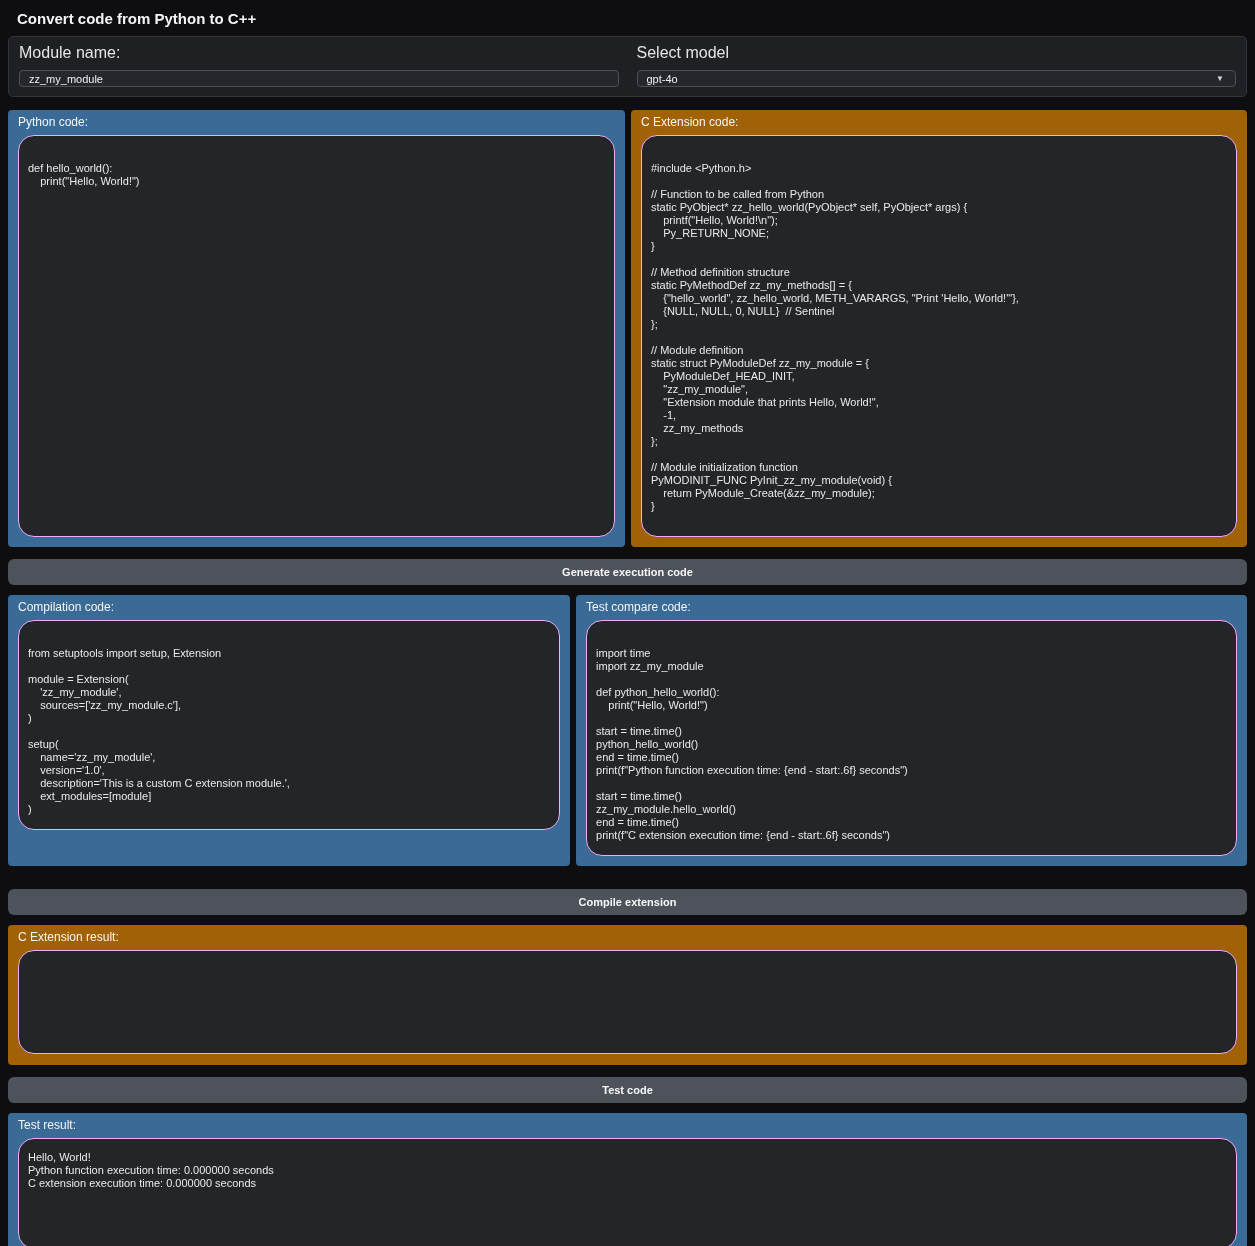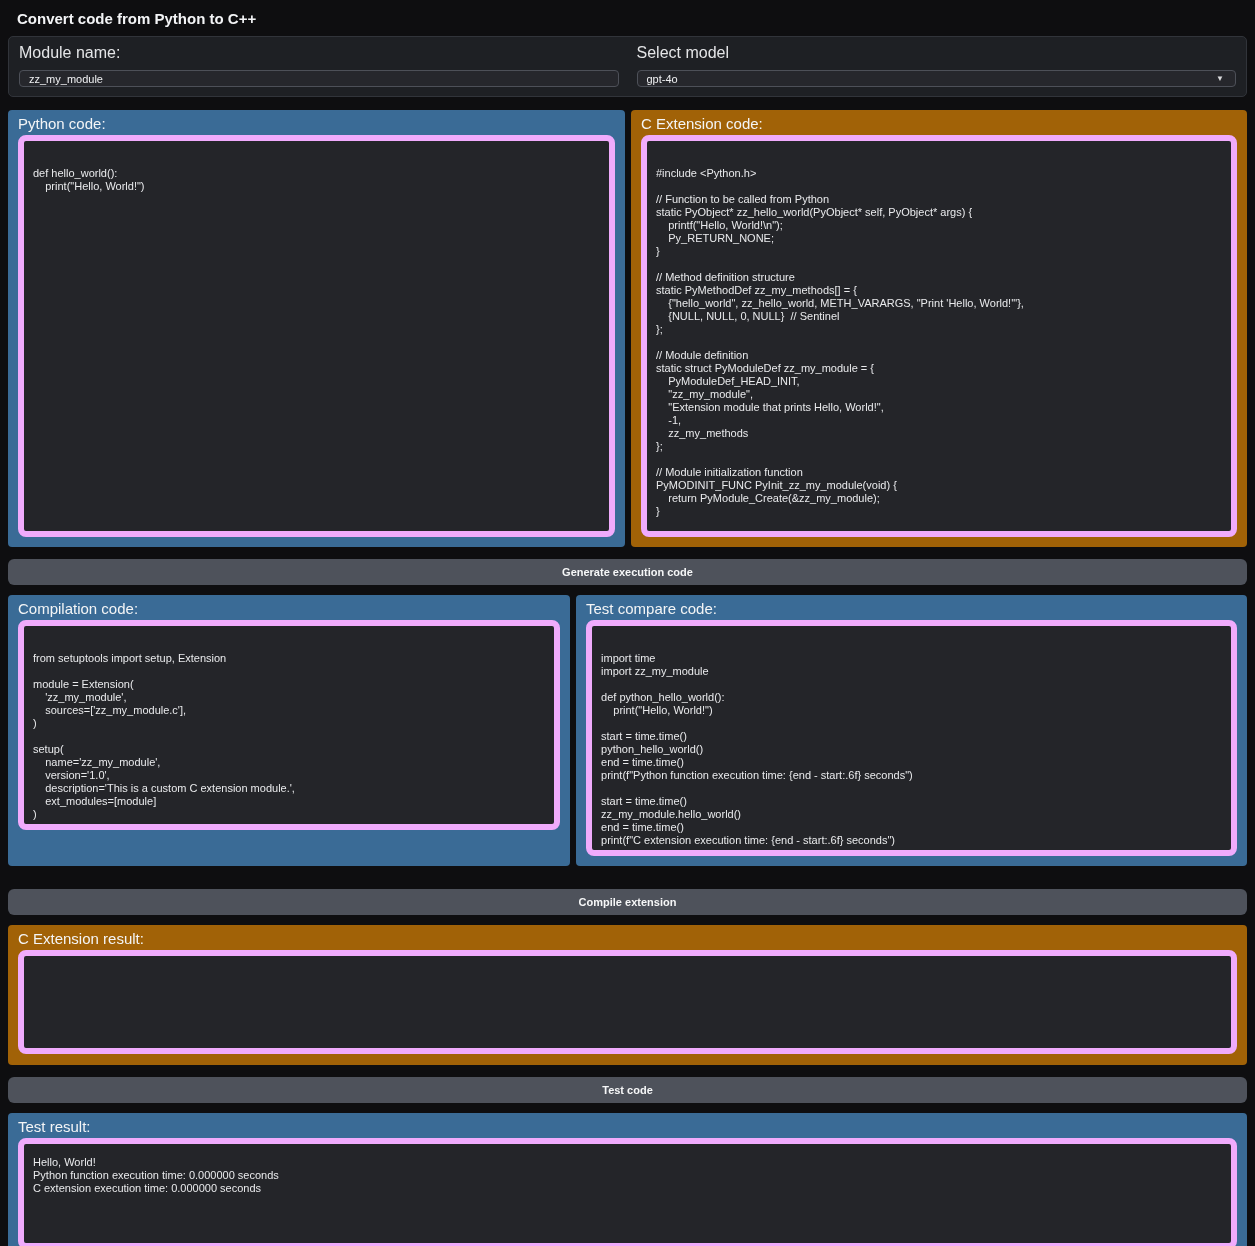--- a/index.html
+++ b/index.html
@@ -34,23 +34,23 @@
     outline: none;
   }
   .select-box { display: flex; align-items: center; justify-content: space-between; cursor: pointer; }
   .select-arrow { font-size: 8px; color: #d8d9db; margin-right: 2px; }
 
   
   .row { display: flex; gap: 6px; }
   .panel { border-radius: 4px; padding: 5px 10px 10px; }
   .panel.blue  { background: #3a6b96; }
   .panel.green { background: #a16207; }
-  .panel-label { font-size: 15px; color: #f4f5f6; height: 16px; margin-bottom: 4px; }
+  .panel-label { font-size: 12px; color: #f4f5f6; height: 16px; margin-bottom: 4px; }
   .code-box {
-    background: #242529; border: 6px solid #f0abfc; border-radius: 8px;
+    background: #242529; border: 1px solid #f0abfc; border-radius: 16px;
     color: #e9eaec; font-size: 11px; line-height: 13px;
     white-space: pre-wrap; padding: 26px 9px 10px;
     overflow: hidden; cursor: text;
   }
   .result-box { padding: 12px 9px 10px; }
 
   .row-1 { margin-top: 13px; }
   .row-1 .panel { height: 437px; }
   .panel-py   { width: 617px; }
   .panel-cext { width: 616px; }

